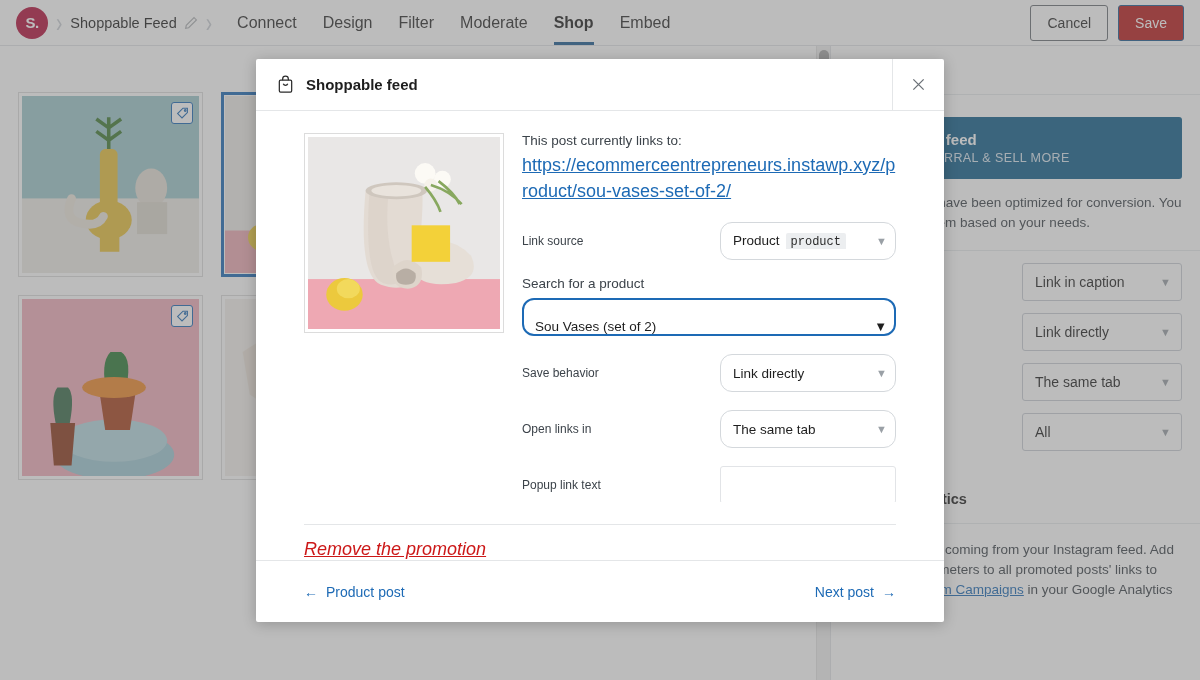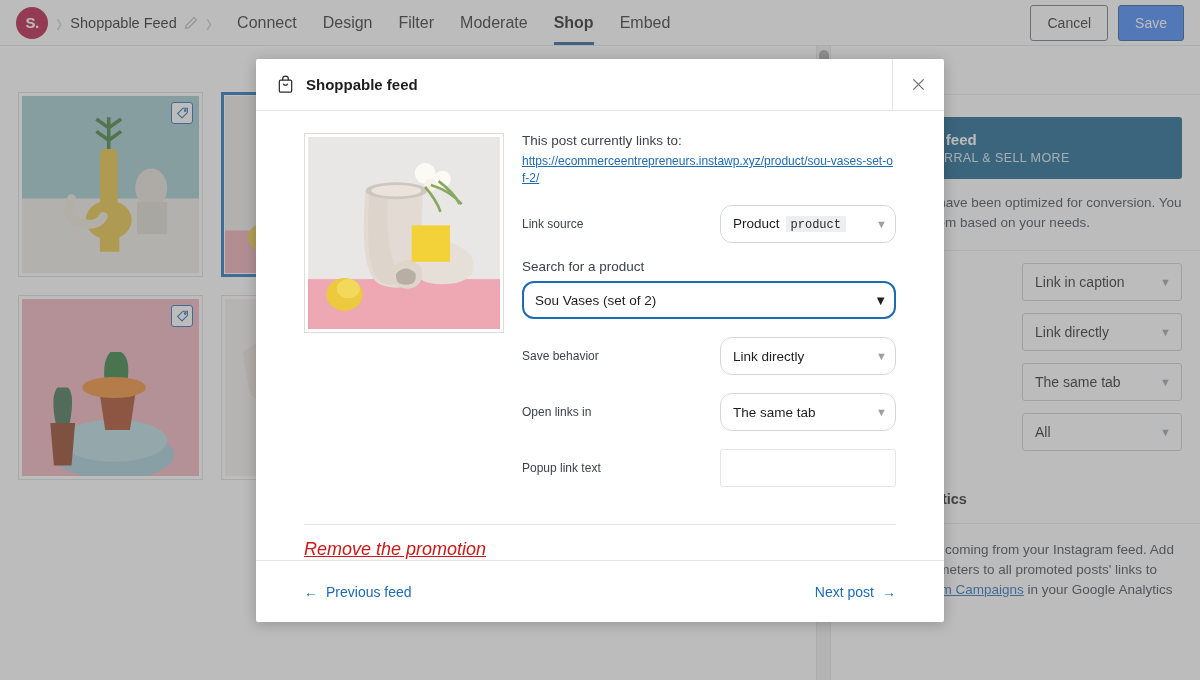--- a/index.html
+++ b/index.html
@@ -57,21 +57,21 @@
     content: ""; position: absolute; left: 13px; right: 13px; bottom: 0;
     height: 3px; background: #1d5c91;
   }
   .topbar-right { margin-left: auto; display: flex; align-items: center; gap: 10px; }
   .btn {
     font-size: 14px; border-radius: 3px; cursor: pointer;
     padding: 0 16px; height: 36px; line-height: 34px;
     font-family: inherit;
   }
   .btn-cancel { background: #fff; color: #2b2b2b; border: 1px solid #6b7177; }
-  .btn-save { background: #3b82f6; color: #fff; border: 1px solid #1d5c91; }
+  .btn-save { background: #b91c1c; color: #fff; border: 1px solid #1d5c91; }
 
   
   .main { position: absolute; top: 46px; left: 0; right: 0; bottom: 0; display: flex; }
   .feed-pane {
     position: relative;
     flex: 1 1 auto;
     background: #fff;
     overflow: hidden;
   }
   .feed-toolbar {
@@ -199,21 +199,21 @@
     flex: 0 0 200px;
     width: 200px; height: 200px;
     border: 1px solid #dcdcdc; padding: 3px;
     background: #fff;
   }
   .modal-thumb img, .modal-thumb .ph { width: 100%; height: 100%; display: block; }
   .modal-form { flex: 1 1 auto; min-width: 0; }
 
   .currently-label { font-size: 13.5px; color: #3c434a; margin-bottom: 5px; }
   .currently-url {
-    font-size: 12px; color: #1d6ab5; text-decoration: underline;
+    font-size: 18px; color: #1d6ab5; text-decoration: underline;
     word-break: break-all; line-height: 1.42; display: block;
     cursor: pointer;
   }
 
   .frow {
     display: flex; align-items: center;
     margin-top: 18px;
   }
   .flabel { font-size: 12px; color: #3c434a; flex: 1 1 auto; }
   .fsel {
@@ -226,21 +226,21 @@
   }
   .fsel .fval { flex: 1 1 auto; overflow: hidden; white-space: nowrap; }
   .fsel .cv { color: #9aa0a6; font-size: 11px; margin-left: 6px; }
   .code-chip {
     background: #eceef0; font-family: "Liberation Mono", monospace;
     font-size: 12px; padding: 2px 5px; margin-left: 6px; border-radius: 2px;
     color: #2b2b2b;
   }
   .fstack { margin-top: 16px; }
   .fstack-label { font-size: 13.5px; color: #3c434a; margin-bottom: 7px; }
-  .fsel.wide { width: 100%; }
+  .fsel.wide { width: 100%; align-items: flex-end; }
   .fsel.focused { border: 2px solid #1d6ab5; padding: 0 7px 0 11px; }
   .fsel.focused .cv { color: #1e1e1e; font-size: 13px; }
   .ftext {
     height: 38px; width: 100%;
     border: 1px solid #e2e4e7; border-radius: 3px; background: #fff;
   }
   .fctl-wide { flex: 0 0 176px; }
 
   .modal-rule {
     margin: 22px 48px 0 48px;
@@ -582,20 +582,20 @@
       </div>
     </div>
   </div>
 
   <hr class="modal-rule">
   <a class="remove-link">Remove the promotion</a>
 
   <div class="modal-foot">
     <div class="navlink">
       <span>←</span>
-      <span>Previous feed</span>
+      <span>Product post</span>
     </div>
     <div class="navlink">
       <span>Next post</span>
       <span>→</span>
     </div>
   </div>
 </div>
 
 </body></html>

